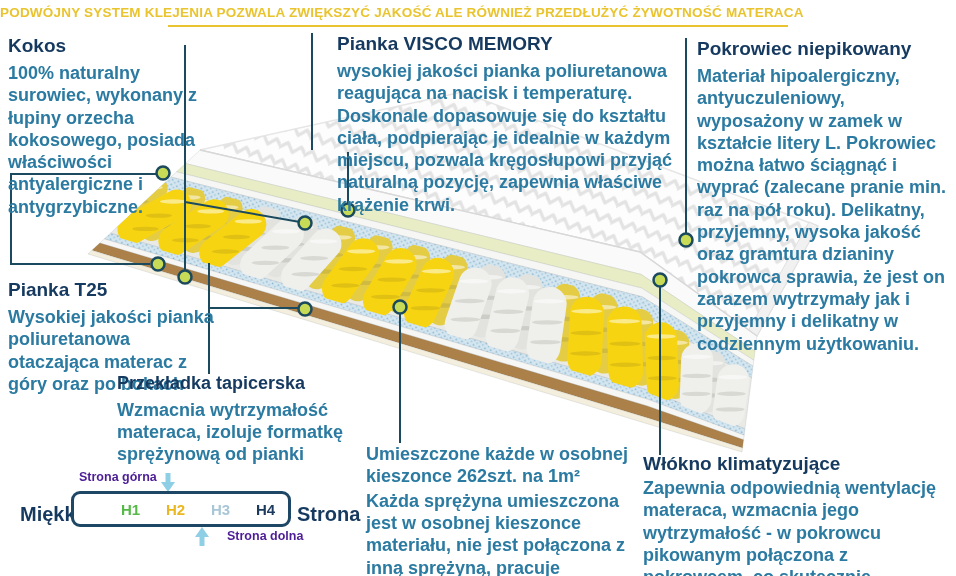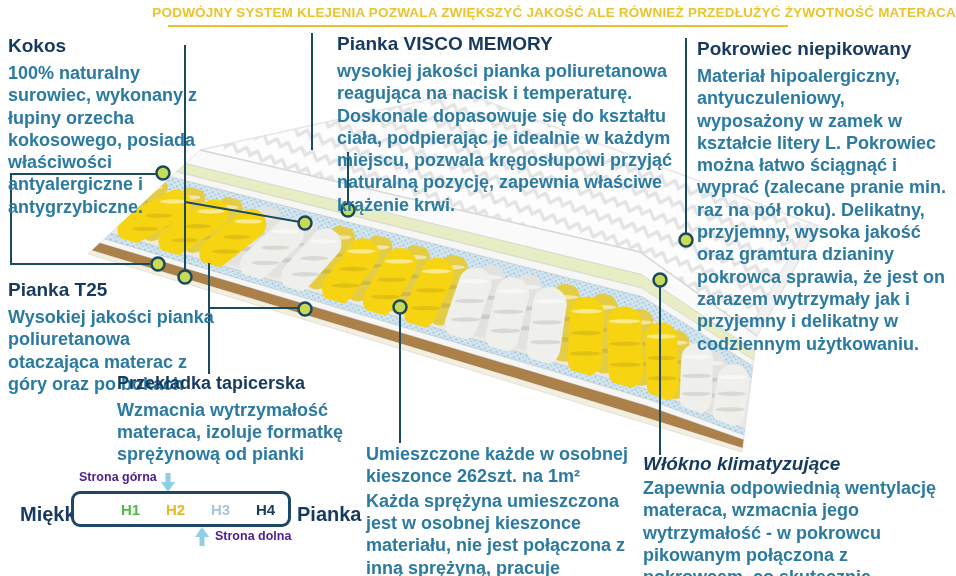--- a/index.html
+++ b/index.html
@@ -1,44 +1,44 @@
 <!DOCTYPE html>
 <html lang="pl"><head>
 <meta charset="utf-8">
 <style>
   html,body{margin:0;padding:0;background:#ffffff;}
   .stage{position:relative;width:956px;height:576px;background:#ffffff;overflow:hidden;
          font-family:"Liberation Sans","DejaVu Sans",sans-serif;}
   .abs{position:absolute;}
   svg.scene{position:absolute;left:0;top:0;z-index:1;}
   .txt{position:absolute;z-index:3;}
-  .hdr{left:0;right:0;top:5px;text-align:right;font-size:13.5px;font-weight:bold;
+  .hdr{left:0;right:0;top:5px;text-align:left;font-size:13.5px;font-weight:bold;
        letter-spacing:.2px;color:#e9c42e;}
   .hdr-underline{left:168px;top:25px;width:620px;height:2px;background:#e9c42e;}
   .sec-h{font-size:19px;font-weight:bold;color:#15395f;line-height:1.1;margin:0 0 5px 0;}
   .sec-b{font-size:18px;font-weight:600;color:#2b7aa1;line-height:1.24;margin:0;}
   .sec-b + .sec-b{margin-top:2px;}
   .kokos{left:8px;top:36px;width:200px;}
   .visco{left:337px;top:34px;width:352px;}
   .pokrowiec{left:697px;top:39px;width:258px;}
   .t25{left:8px;top:280px;width:208px;}
   .przekladka{left:117px;top:374px;width:280px;}
   .sprezyny{left:366px;top:443px;width:264px;}
   .wlokno{left:643px;top:454px;width:308px;}
-  .wlokno .sec-h{margin-bottom:2px;font-style:italic;}
+  .wlokno .sec-h{margin-bottom:2px;}
   .scale-box{left:71px;top:491px;width:214px;height:30px;border:3.5px solid #1e4766;
              border-radius:9px;background:#fff;display:flex;align-items:center;
              justify-content:space-around;z-index:3;}
   .scale-box span{font-size:15px;font-weight:bold;}
   .soft-label,.hard-label{font-size:20px;font-weight:bold;color:#15395f;z-index:3;}
   .soft-label{left:20px;top:503px;}
   .hard-label{left:297px;top:503px;}
   .side-note{font-size:12.5px;font-weight:600;color:#4c1d95;z-index:3;}
   .top-note{left:79px;top:470px;}
-  .bottom-note{left:215px;top:529px;}
+  .bottom-note{left:227px;top:529px;}
   .arrow{z-index:3;}
 </style>
 </head>
 <body>
 
 <div class="stage">
 
   <svg class="scene" width="956" height="576" viewBox="0 0 956 576">
     <defs>
       <pattern id="zz" width="26" height="18" patternUnits="userSpaceOnUse" patternTransform="rotate(19)">
@@ -273,21 +273,21 @@
 
   <div class="txt soft-label">Miękki</div>
 
   <div class="abs scale-box">
     <span style="color: rgb(85, 185, 72); margin-left: 34px;">H1</span>
     <span style="color: rgb(234, 184, 30);">H2</span>
     <span style="color: rgb(169, 198, 214);">H3</span>
     <span style="color: rgb(27, 58, 94);">H4</span>
   </div>
 
-  <div class="txt hard-label">Pianka</div>
+  <div class="txt hard-label">Strona</div>
 
   <svg class="abs arrow" style="left:195px;top:527px" width="14" height="20" viewBox="0 0 14 20">
     <polygon points="0,10 14,10 7,0" fill="#8fcfe6"></polygon>
     <rect x="4.5" y="10" width="5" height="9" fill="#8fcfe6"></rect>
   </svg>
   <div class="txt side-note bottom-note">Strona dolna</div>
 
 </div>
 
 </body></html>

